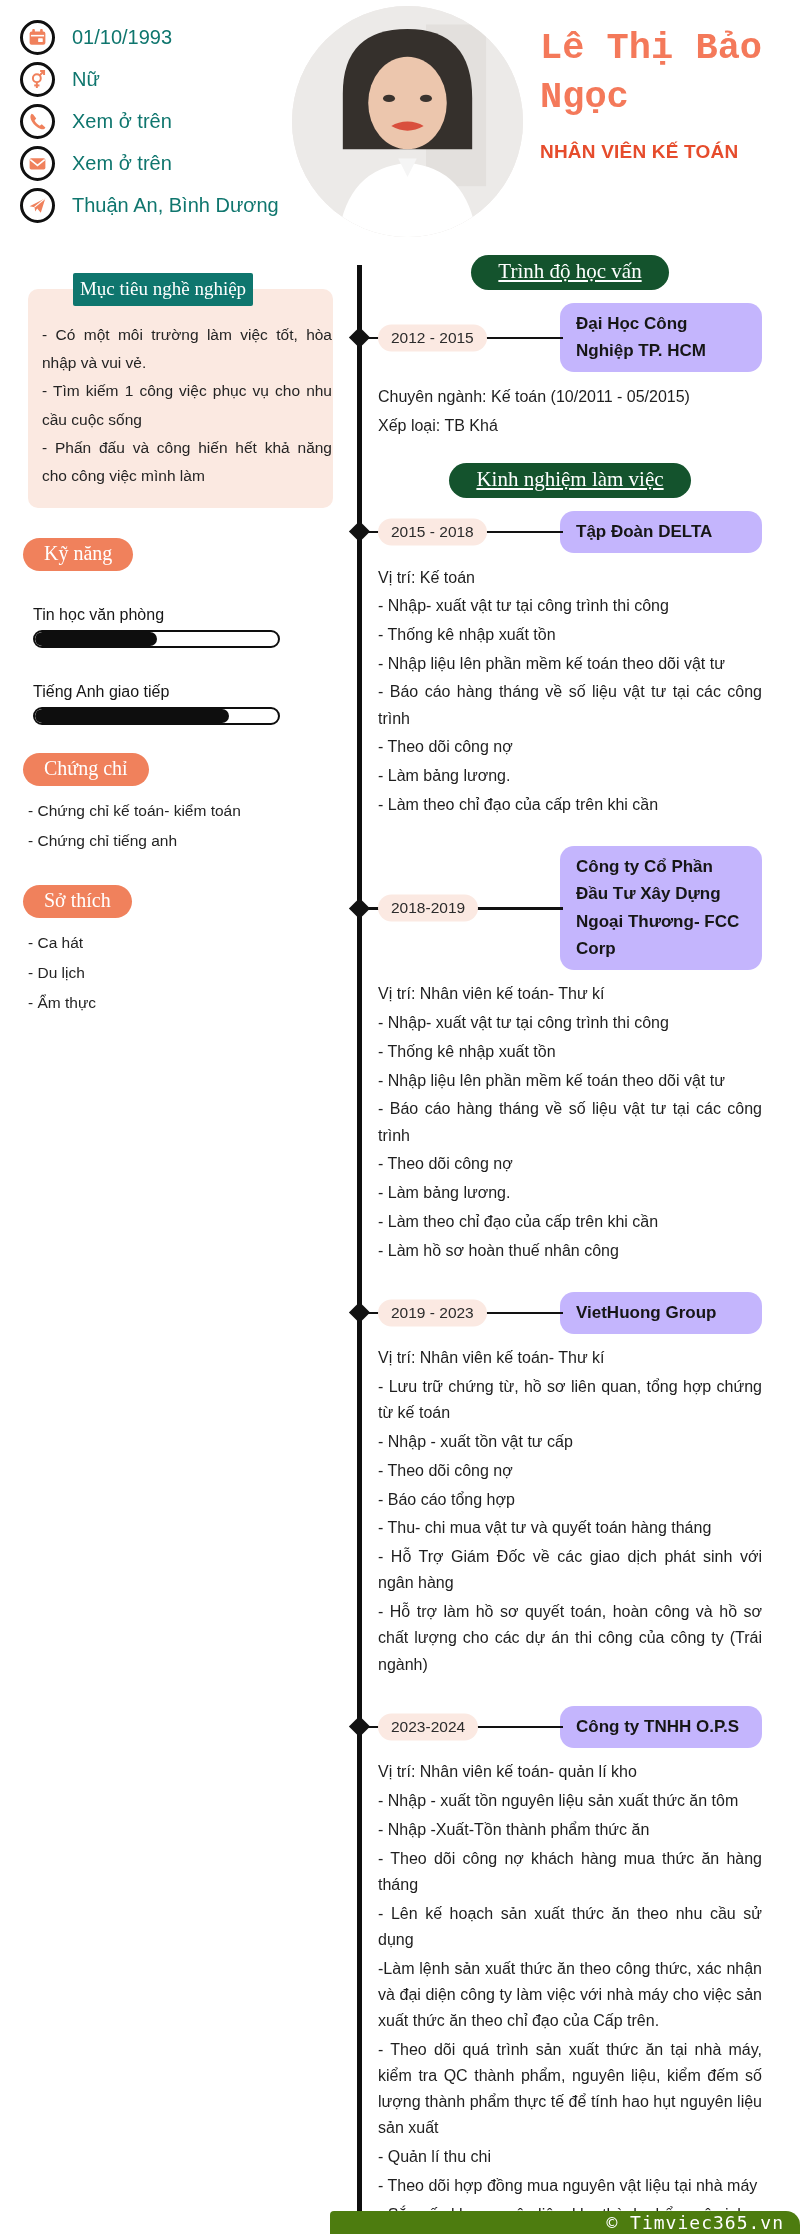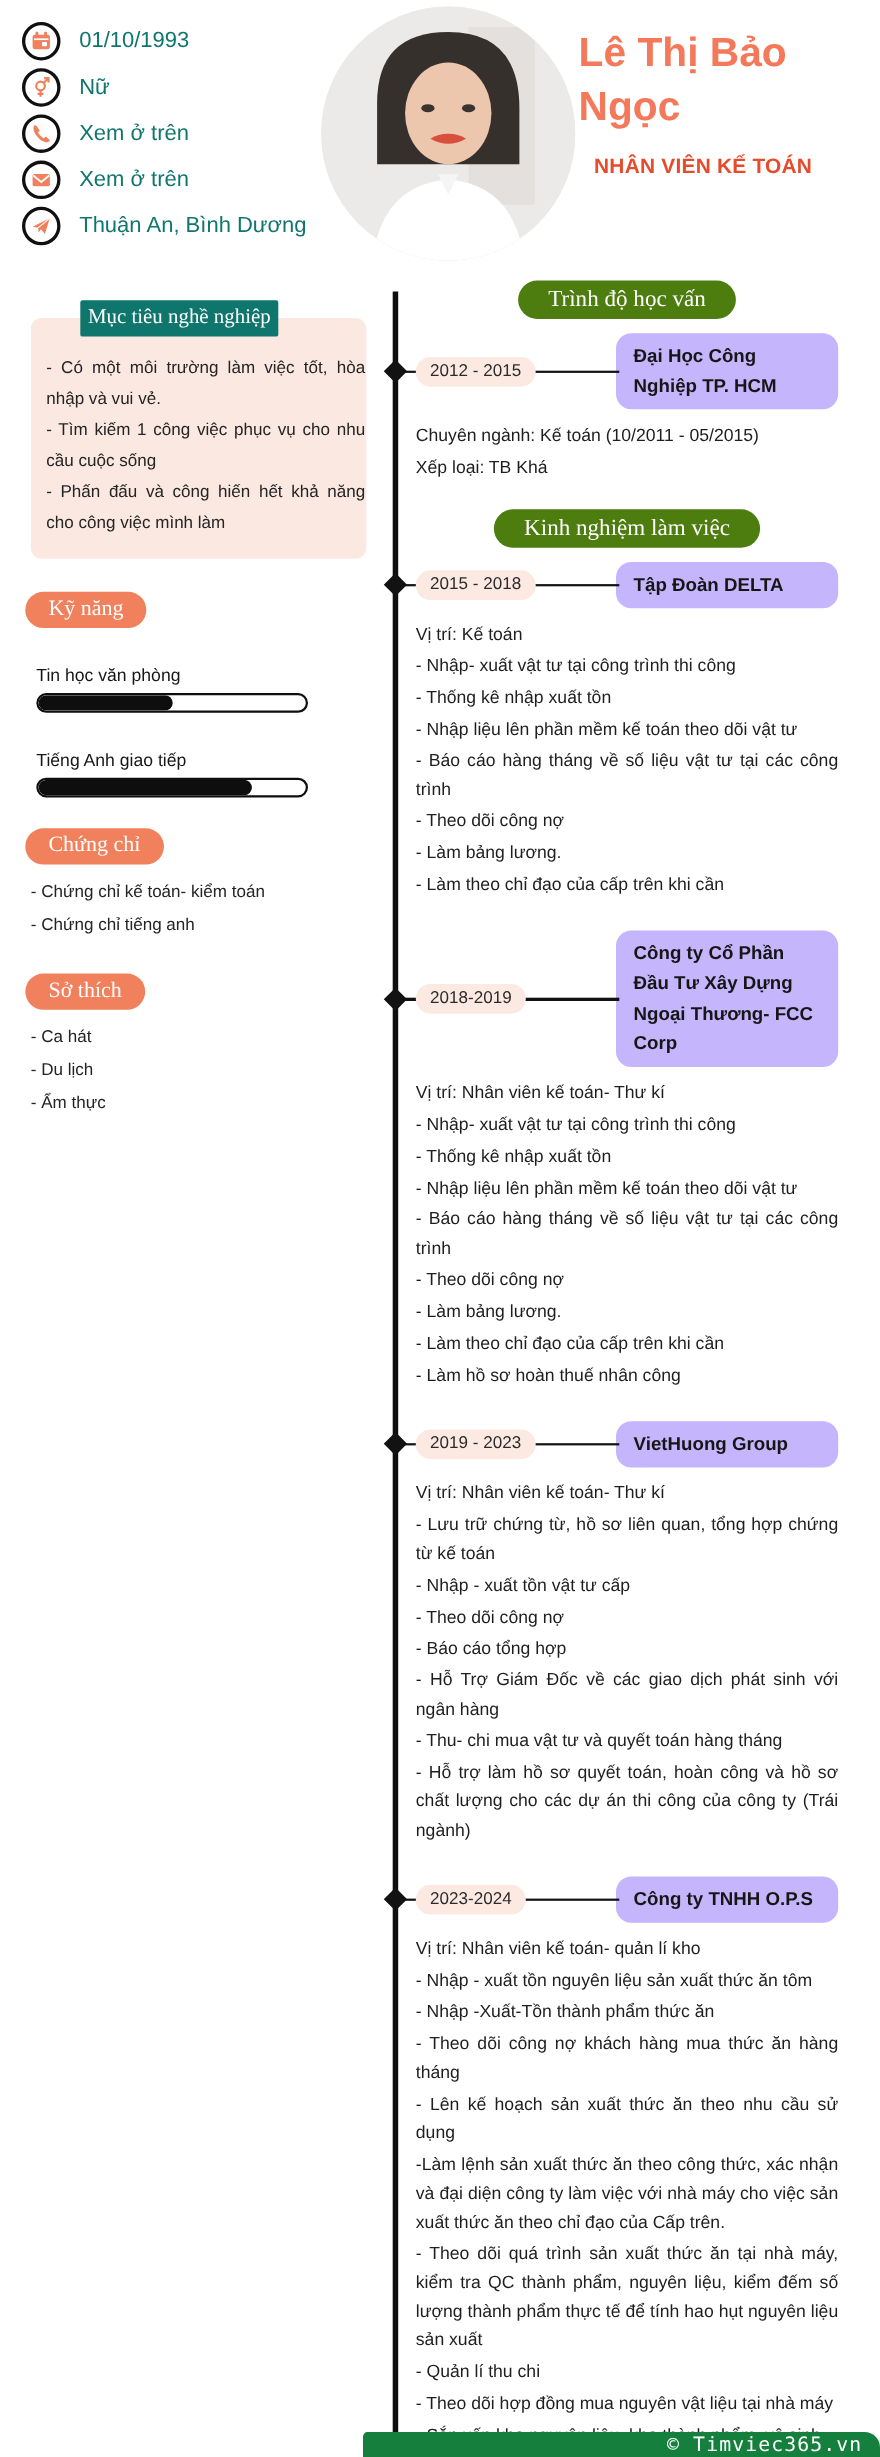--- a/index.html
+++ b/index.html
@@ -10,21 +10,21 @@
   }
   
   .info-list { position:absolute; left:20px; top:16px; width:270px; }
   .info-row { display:flex; align-items:center; height:42px; }
   .icon-circle {
     width:35px; height:35px; border:3px solid #101010; border-radius:50%;
     display:flex; align-items:center; justify-content:center; background:#fff; flex:0 0 auto;
   }
   .info-text { margin-left:17px; font-size:20px; color:#0f766e; }
   .photo-wrap { position:absolute; left:292px; top:6px; width:231px; height:231px; border-radius:50%; overflow:hidden; background:#ece8e5; }
-  .name-block { position:absolute; left:526px; top:24px; width:250px; font-weight:bold; font-size:37px; line-height:1.32; color:#f4795a; }
+  .name-block { position:absolute; left:540px; top:24px; width:250px; font-weight:bold; font-size:37px; line-height:1.32; color:#f4795a;font-family:Liberation Mono, monospace; }
   .job-title { position:absolute; left:540px; top:141px; width:250px; font-weight:bold; font-size:19px; letter-spacing:.2px; color:#e64c2c; }
 
   
   .left-col { position:absolute; left:20px; top:273px; width:316px; }
   .obj-header {
     position:relative; z-index:1; margin-left:53px; width:180px; background:#0f766e;
     color:#fff; font-family:"Liberation Serif","DejaVu Serif",serif; font-size:19px;
     text-align:center; padding:5px 0 6px; border-radius:2px;
   }
   .obj-box {
@@ -44,43 +44,43 @@
   .bar-fill { height:100%; background:#0e0e0e; border-radius:999px; }
   .certs-block, .hobby-block { margin-top:28px; }
   .side-items { margin-top:10px; margin-left:8px; }
   .side-items p { font-size:15.5px; line-height:1.95; color:#242424; }
 
   
   .right-col { position:absolute; left:340px; top:255px; width:460px; padding:0 38px; }
   .timeline-line { position:absolute; left:17px; top:10px; width:4.5px; height:1948px; background:#0f0f0f; }
   .section-pill-row { display:flex; justify-content:center; }
   .section-pill {
-    background:#4d7c0f; color:#fff; font-family:"Liberation Serif","DejaVu Serif",serif;
-    font-size:21px; padding:4px 27px 6px; border-radius:999px; white-space:nowrap;
+    background:#14532d; color:#fff; font-family:"Liberation Serif","DejaVu Serif",serif;
+    font-size:21px; padding:4px 27px 6px; border-radius:999px; white-space:nowrap;text-decoration:underline;
   }
   .entry { margin-top:13px; margin-bottom:24px; }
   .entry-head { position:relative; padding-left:182px; min-height:32px; display:flex; align-items:center; }
   .entry-head::before { content:""; position:absolute; left:-19px; width:204px; height:2.5px; top:50%; margin-top:-1px; background:#121212; }
   .diamond { position:absolute; left:-26px; top:50%; width:15px; height:15px; margin-top:-7.5px; background:#121212; transform:rotate(45deg); }
   .date-pill {
     position:absolute; left:0; top:50%; transform:translateY(-50%); z-index:1;
     background:#fbe9e2; border-radius:999px; padding:4px 13px 5px; font-size:15.5px;
     color:#2b2b2b; white-space:nowrap;
   }
   .title-pill {
     flex:1; background:#c4b5fd; border-radius:14px; padding:7px 16px 8px;
     font-weight:bold; font-size:17px; line-height:1.6; color:#161616;
   }
   .entry-body { padding-top:9px; }
   .entry-body p { font-size:16px; line-height:1.64; margin:2.5px 0; text-align:justify; color:#1e1e1e; }
   .gap-lg { margin-top:28px; }
 
   
   .footer-ribbon {
-    position:absolute; left:330px; right:0; bottom:0; height:23px; background:#15803d;
+    position:absolute; left:330px; right:0; bottom:0; height:23px; background:#4d7c0f;
     border-radius:4px 14px 0 0; display:flex; align-items:center; justify-content:flex-end;
     padding-right:16px;
   }
   .footer-ribbon span { color:#fff; font-family:"DejaVu Sans Mono","Liberation Mono",monospace; font-size:18px; letter-spacing:1px; }
 </style>
 </head>
 <body>
 
 <div class="info-list">
   <div class="info-row">
@@ -261,22 +261,22 @@
       <span class="diamond"></span>
       <span class="date-pill">2019 - 2023</span>
       <span class="title-pill">VietHuong Group</span>
     </div>
     <div class="entry-body">
         <p>Vị trí: Nhân viên kế toán- Thư kí</p>
         <p>- Lưu trữ chứng từ, hồ sơ liên quan, tổng hợp chứng từ kế toán</p>
         <p>- Nhập - xuất tồn vật tư cấp</p>
         <p>- Theo dõi công nợ</p>
         <p>- Báo cáo tổng hợp</p>
+        <p>- Thu- chi mua vật tư và quyết toán hàng tháng</p>
         <p>- Hỗ Trợ Giám Đốc về các giao dịch phát sinh với ngân hàng</p>
-        <p>- Thu- chi mua vật tư và quyết toán hàng tháng</p>
         <p>- Hỗ trợ làm hồ sơ quyết toán, hoàn công và hồ sơ chất lượng cho các dự án thi công của công ty (Trái ngành)</p>
       </div>
   </div>
 
   <div class="entry gap-lg">
     <div class="entry-head">
       <span class="diamond"></span>
       <span class="date-pill">2023-2024</span>
       <span class="title-pill">Công ty TNHH O.P.S</span>
     </div>

